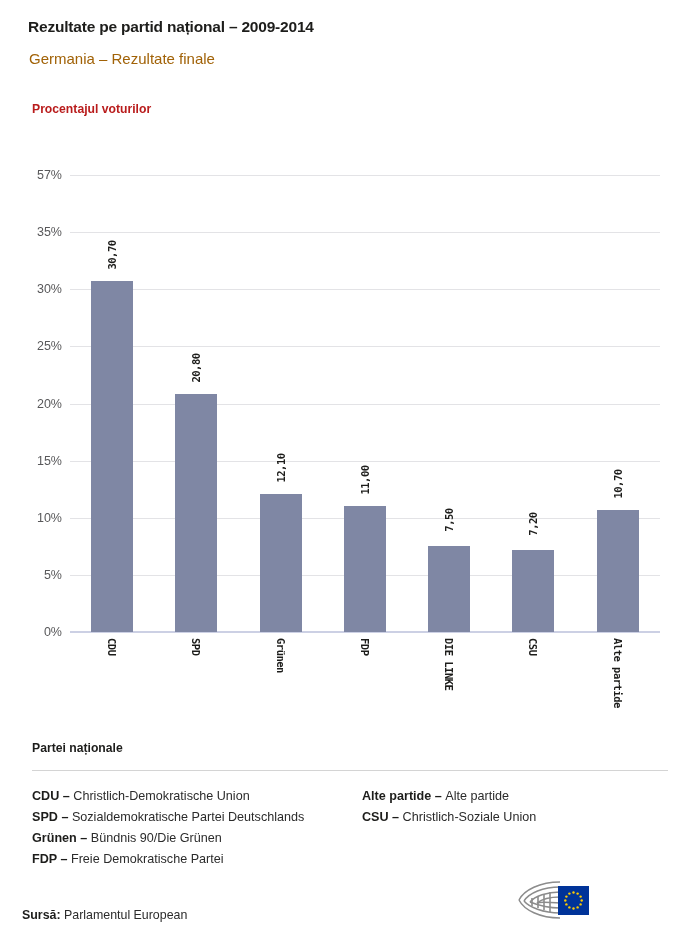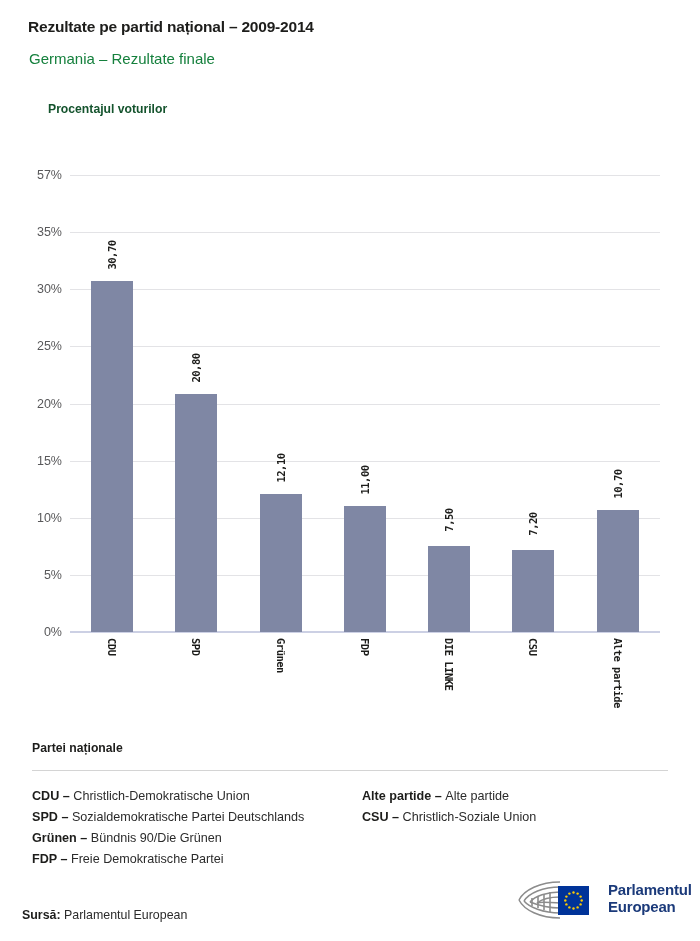--- a/index.html
+++ b/index.html
@@ -24,31 +24,30 @@
     font-weight: bold;
     letter-spacing: -0.2px;
     color: #1d1d1b;
     white-space: nowrap;
   }
   .subtitle {
     position: absolute;
     left: 29px; top: 50px;
     font-size: 15px;
     font-weight: 400;
-    color: #15803d;
+    color: #a16207;
     white-space: nowrap;
   }
   .axis-title {
     position: absolute;
     left: 32px; top: 102px;
     font-size: 12.2px;
     font-weight: bold;
-    color: #14532d;
-    white-space: nowrap;
-    margin-left: 16px;
+    color: #b91c1c;
+    white-space: nowrap;
   }
 
   
   .chart {
     position: absolute;
     left: 0; top: 0;
     width: 700px; height: 720px;
   }
   .plot {
     position: absolute;
@@ -327,19 +326,15 @@
           <circle cx="61.6" cy="29.4" r="1.2"></circle>
           <circle cx="57.5" cy="30.5" r="1.2"></circle>
           <circle cx="53.4" cy="29.4" r="1.2"></circle>
           <circle cx="50.4" cy="26.4" r="1.2"></circle>
           <circle cx="49.3" cy="22.5" r="1.2"></circle>
           <circle cx="50.4" cy="18.6" r="1.2"></circle>
           <circle cx="53.4" cy="15.6" r="1.2"></circle>
         </g>
       </svg>
     </div>
-    <div class="logo-text">
-      <div>Parlamentul</div>
-      <div>European</div>
-    </div>
   </div>
 
 </div>
 
 </body></html>

